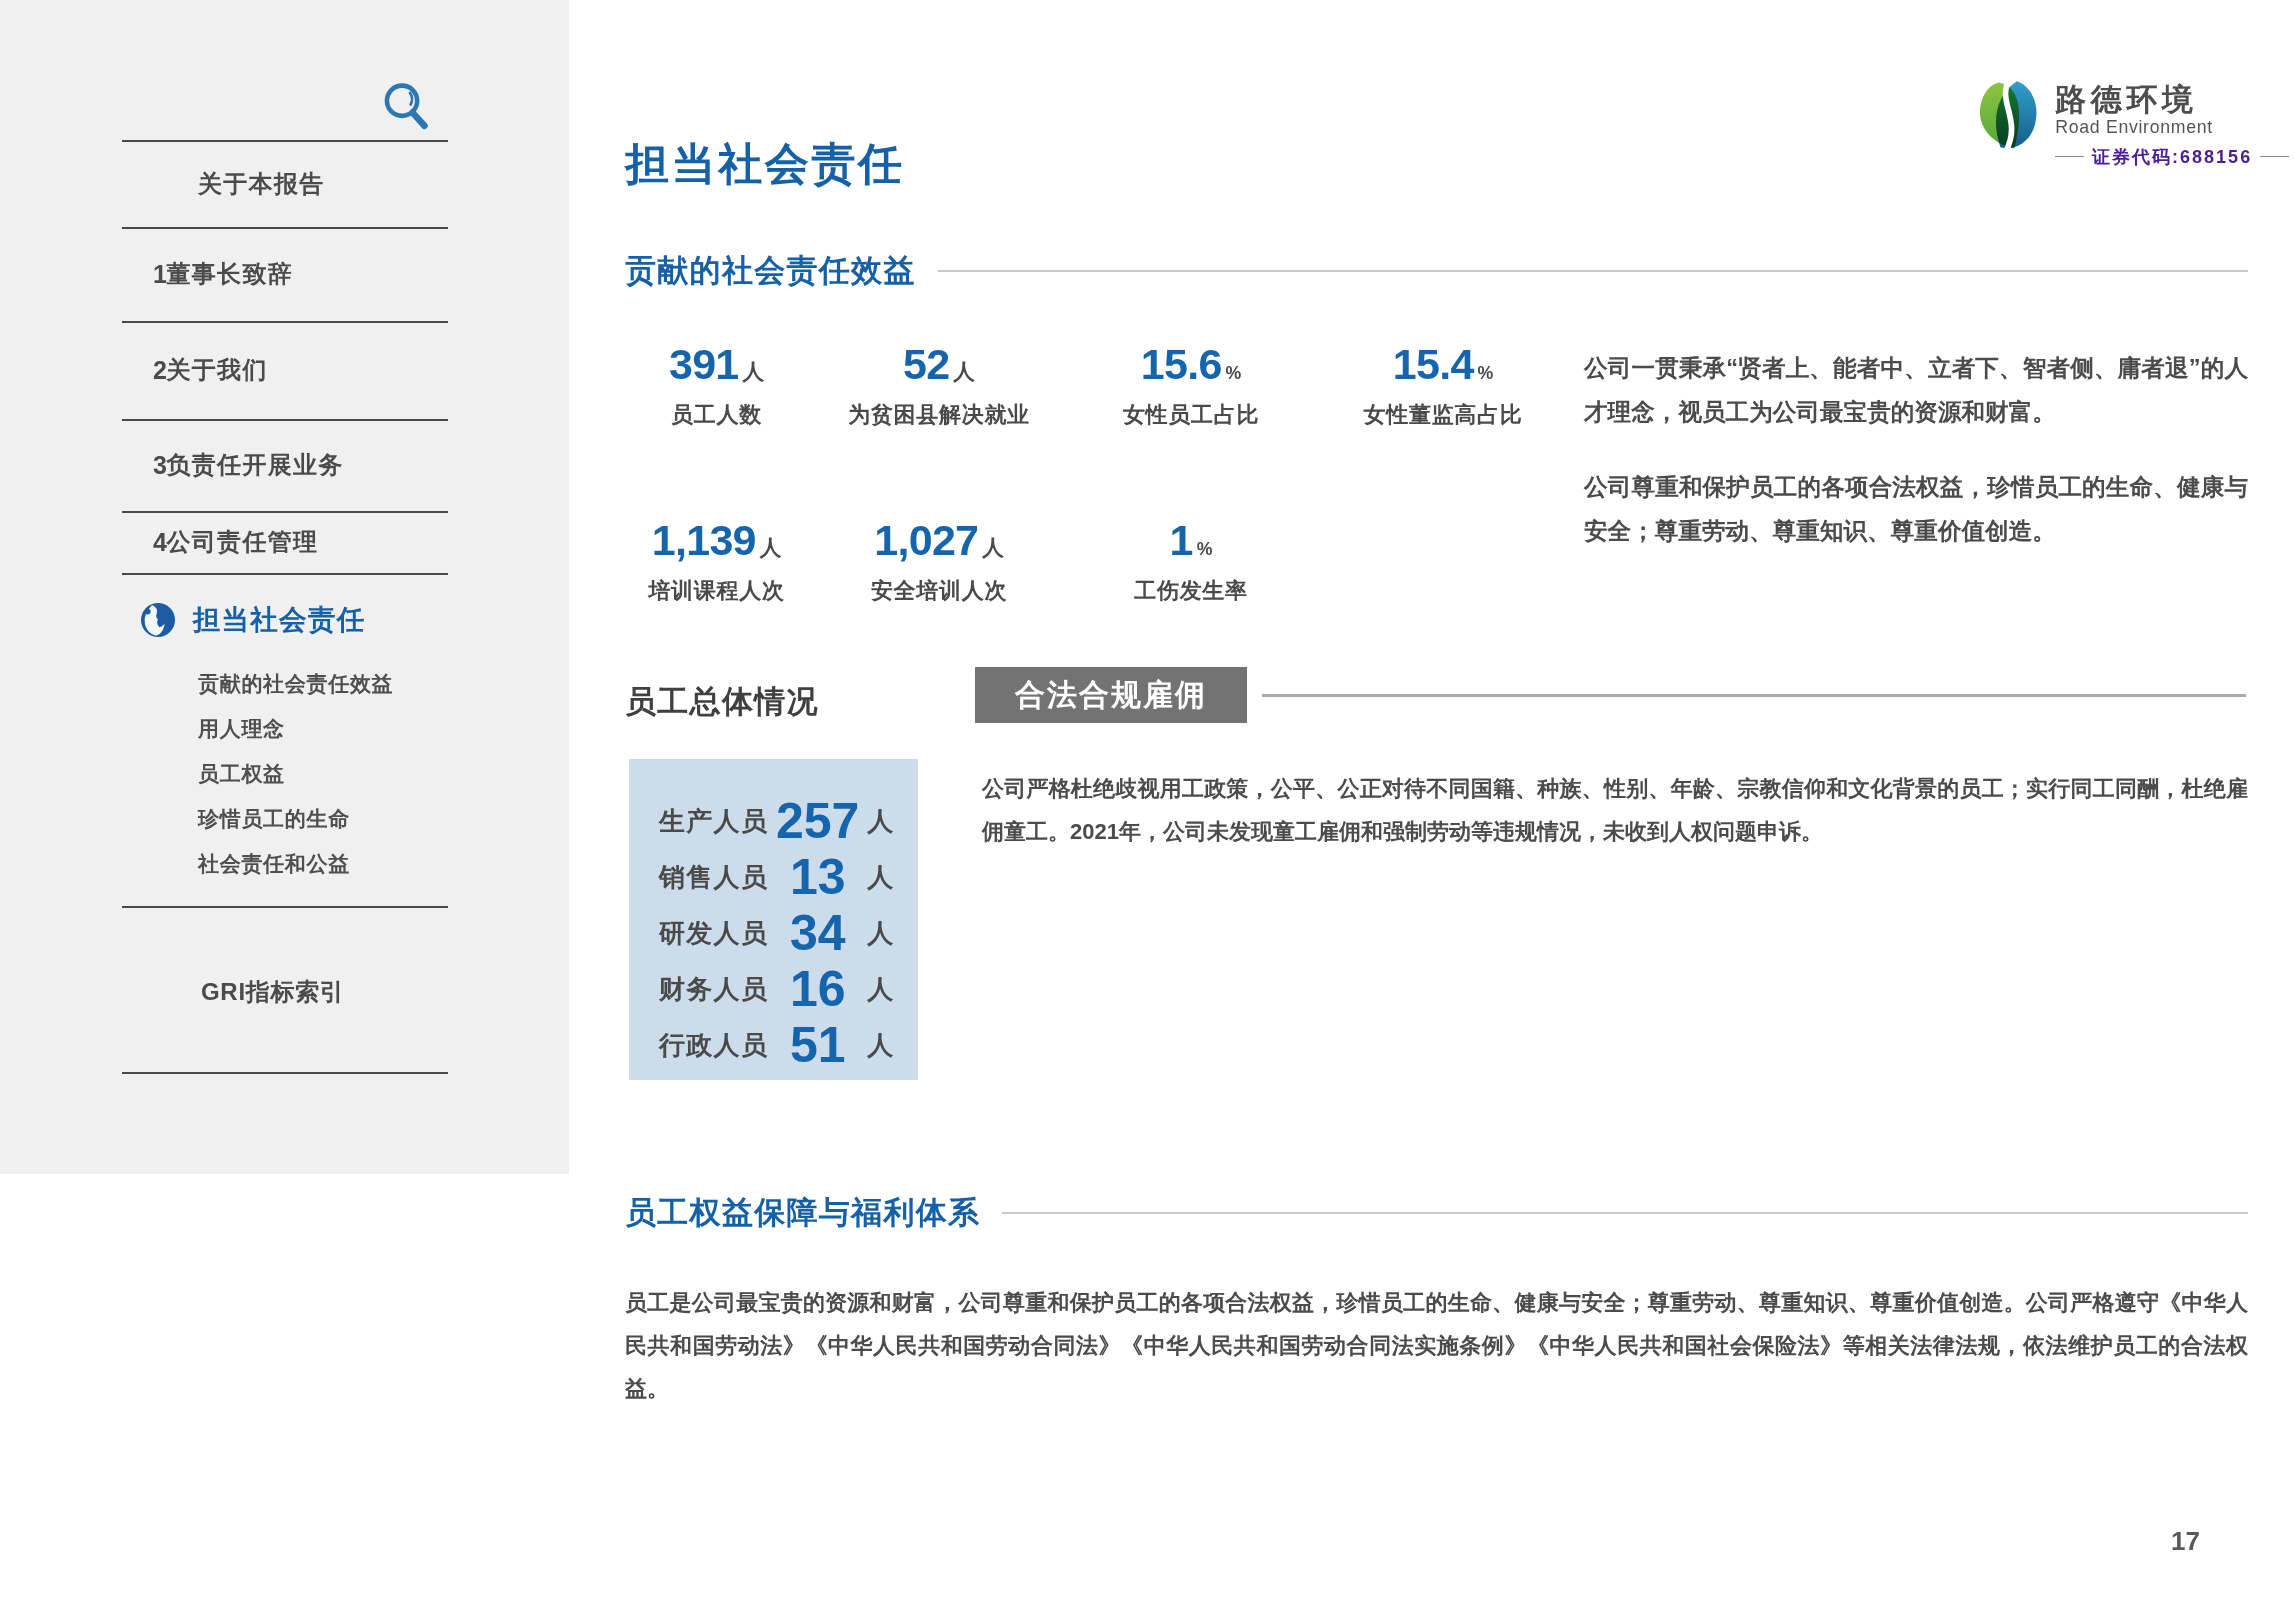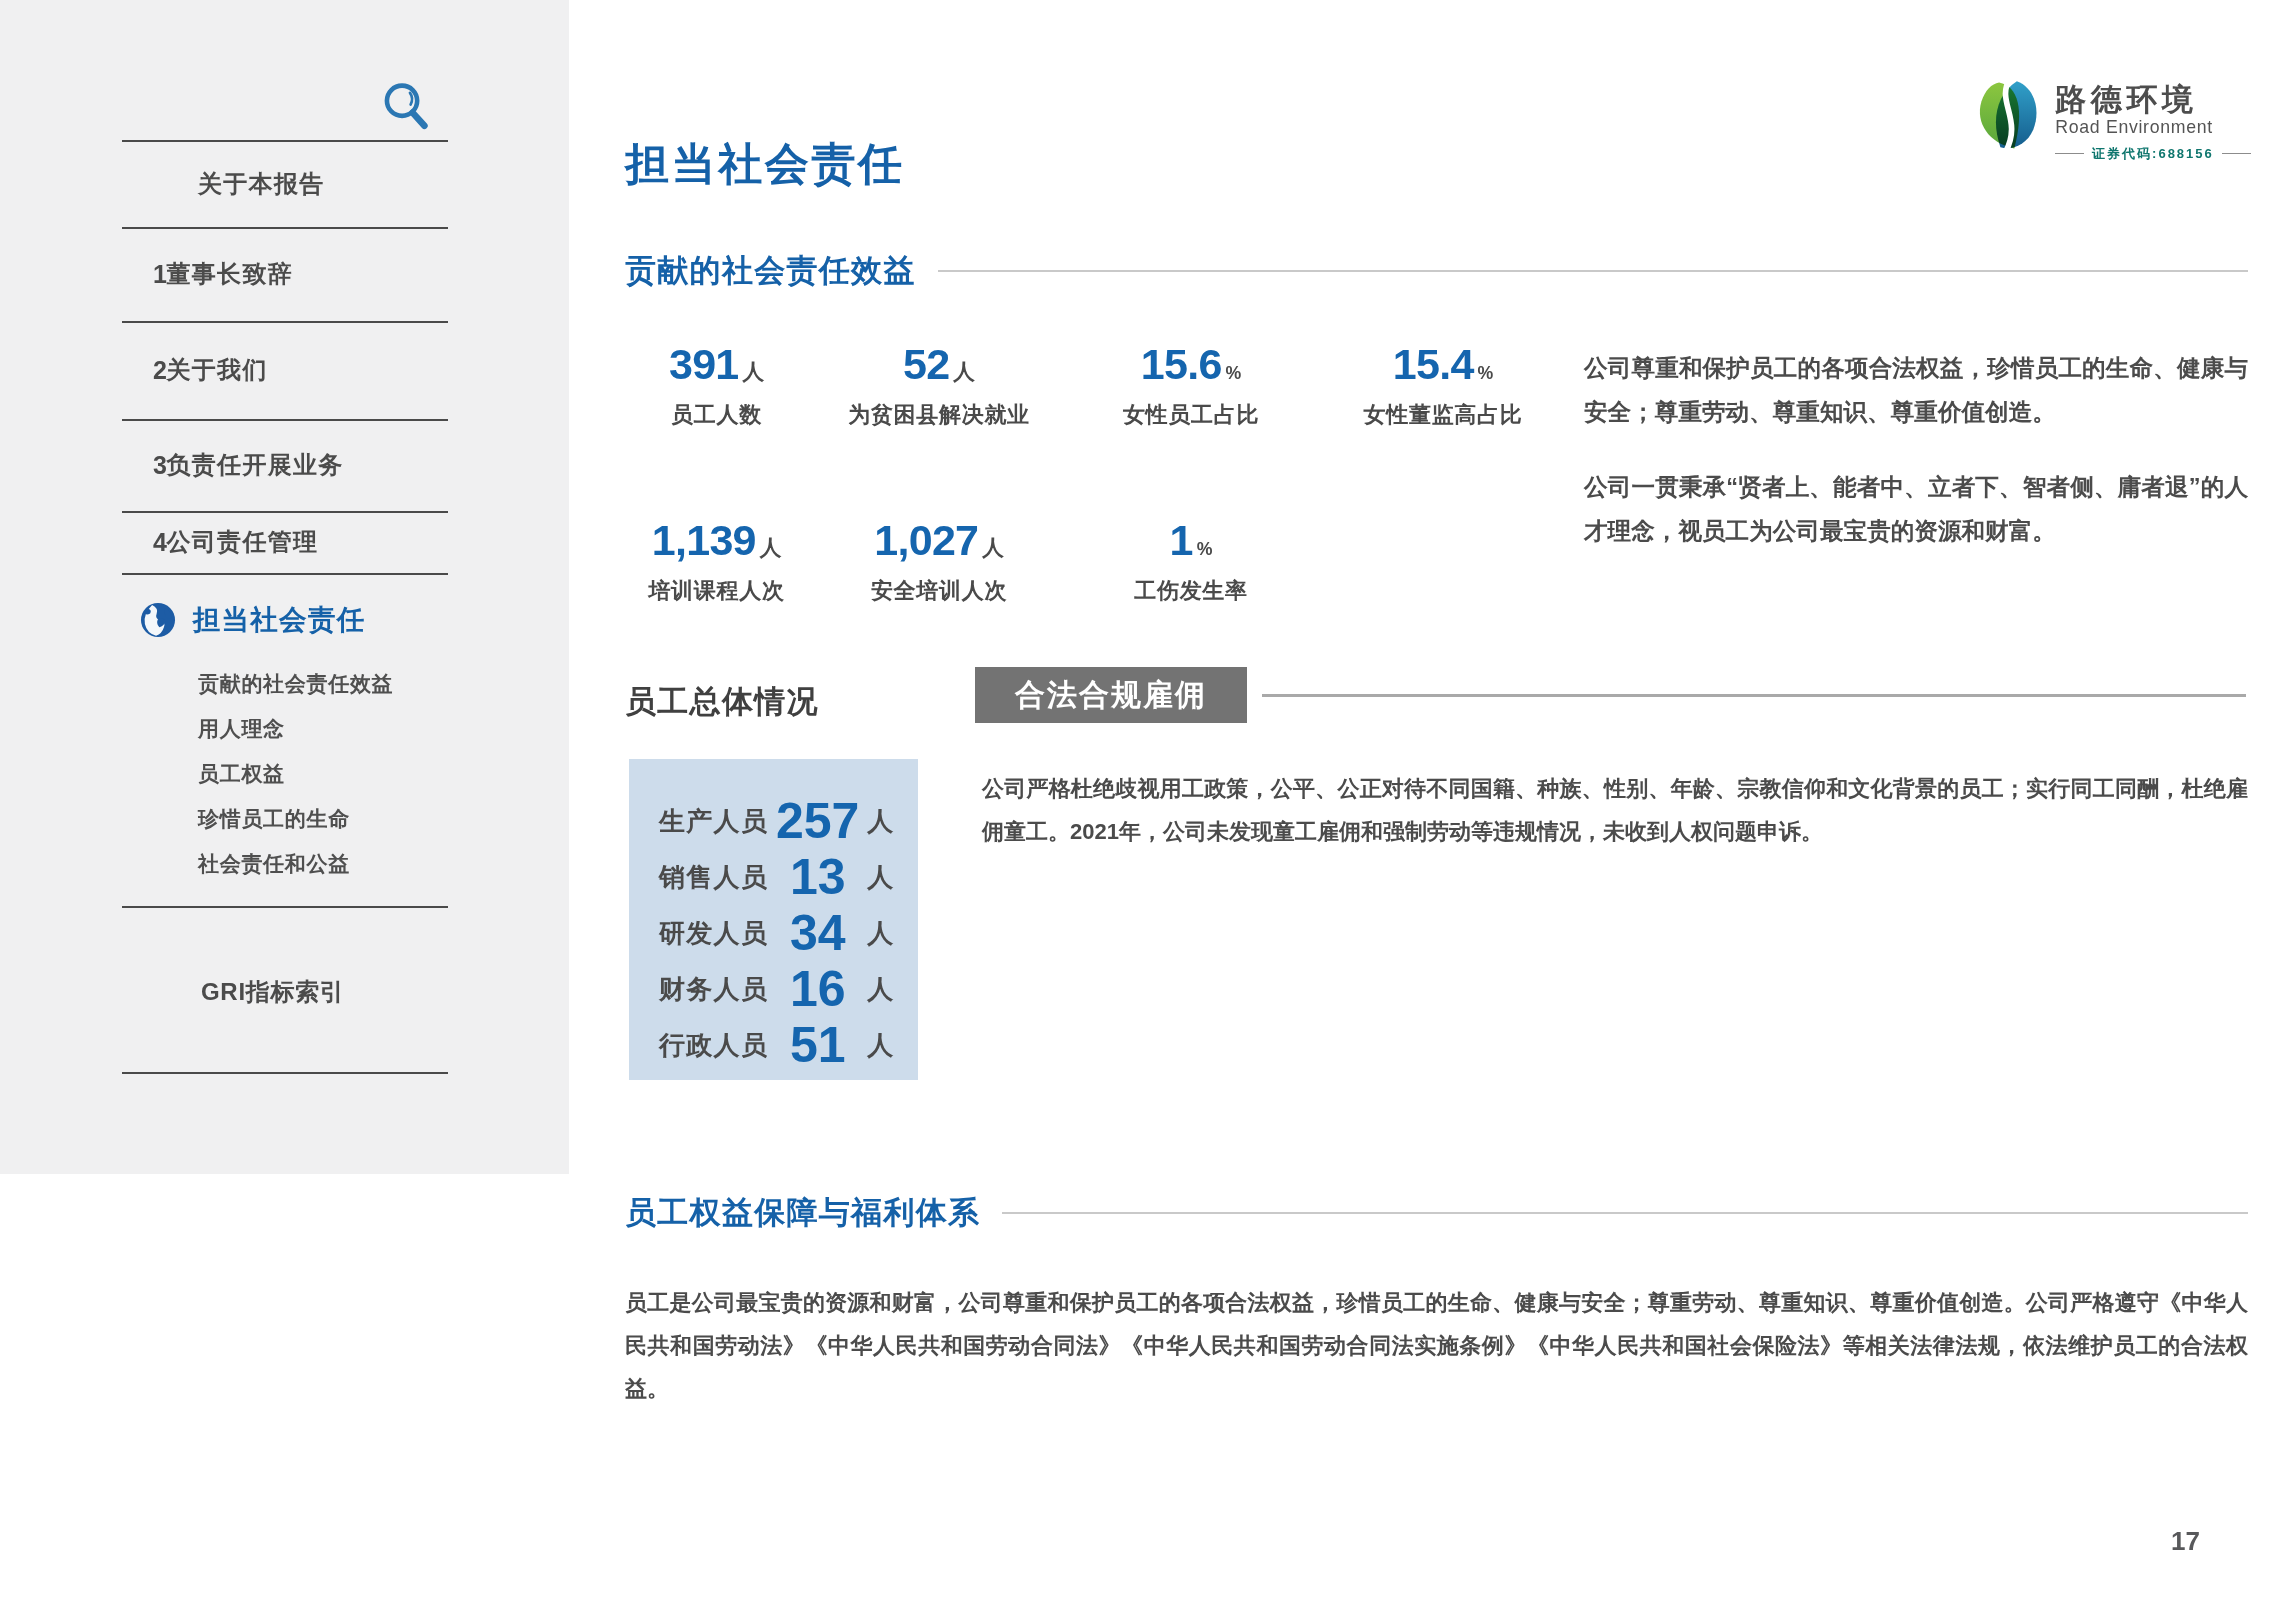--- a/index.html
+++ b/index.html
@@ -23,21 +23,21 @@
   .gri-band .nav-label{padding-left:79px;letter-spacing:0.7px;}
 
   
   .logo{position:absolute;left:1970px;top:77px;display:flex;align-items:flex-start;}
   .logo-mark{width:76px;height:77px;flex:0 0 auto;}
   .logo-text{margin-left:9.2px;padding-top:6.5px;}
   .logo-cn{font-size:31px;font-weight:700;color:#4d4d4d;letter-spacing:4.6px;line-height:1.05;}
   .logo-en{font-size:17.7px;color:#545454;letter-spacing:0.7px;margin-top:1.3px;}
   .logo-stock{margin-top:6.5px;display:flex;align-items:center;}
   .logo-stock .dash{width:29px;height:1.3px;background:#8c8c8c;}
-  .logo-stock .code{font-size:13px;font-weight:700;color:#0f766e;letter-spacing:2px;margin:0 7.9px;}
+  .logo-stock .code{font-size:18px;font-weight:700;color:#4c1d95;letter-spacing:2px;margin:0 7.9px;}
 
   
   .title{position:absolute;left:625px;top:135px;font-size:44px;font-weight:800;color:#1561a8;letter-spacing:2.6px;}
 
   .sec-head-row{position:absolute;display:flex;align-items:center;}
   .sec-head{font-size:31px;font-weight:800;color:#1561a8;letter-spacing:1.3px;white-space:nowrap;}
   .sec-rule{flex:1 1 auto;height:2.6px;background:#c9c9c9;margin-left:22px;}
 
   .stats-grid{position:absolute;left:625px;width:955px;display:grid;grid-template-columns:183px 262px 242px 262px;}
   .stat{text-align:center;}
@@ -210,22 +210,22 @@
       <div class="stat-top"><span class="stat-value">1,027</span><span class="stat-unit">人</span></div>
       <div class="stat-label">安全培训人次</div>
     </div>
     <div class="stat">
       <div class="stat-top"><span class="stat-value">1</span><span class="stat-unit pct">%</span></div>
       <div class="stat-label">工伤发生率</div>
     </div>
   </div>
 
   <div class="side-paras">
+    <p>公司一贯秉承“贤者上、能者中、立者下、智者侧、庸者退”的人才理念，视员工为公司最宝贵的资源和财富。</p>
     <p>公司尊重和保护员工的各项合法权益，珍惜员工的生命、健康与安全；尊重劳动、尊重知识、尊重价值创造。</p>
-    <p>公司一贯秉承“贤者上、能者中、立者下、智者侧、庸者退”的人才理念，视员工为公司最宝贵的资源和财富。</p>
   </div>
 
   <div class="sec2-head">员工总体情况</div>
   <div class="badge">合法合规雇佣</div>
   <div class="badge-rule"></div>
 
   <div class="staff-box">
     <div class="staff-row">
       <span class="staff-label">生产人员</span>
       <span class="staff-value">257</span>

